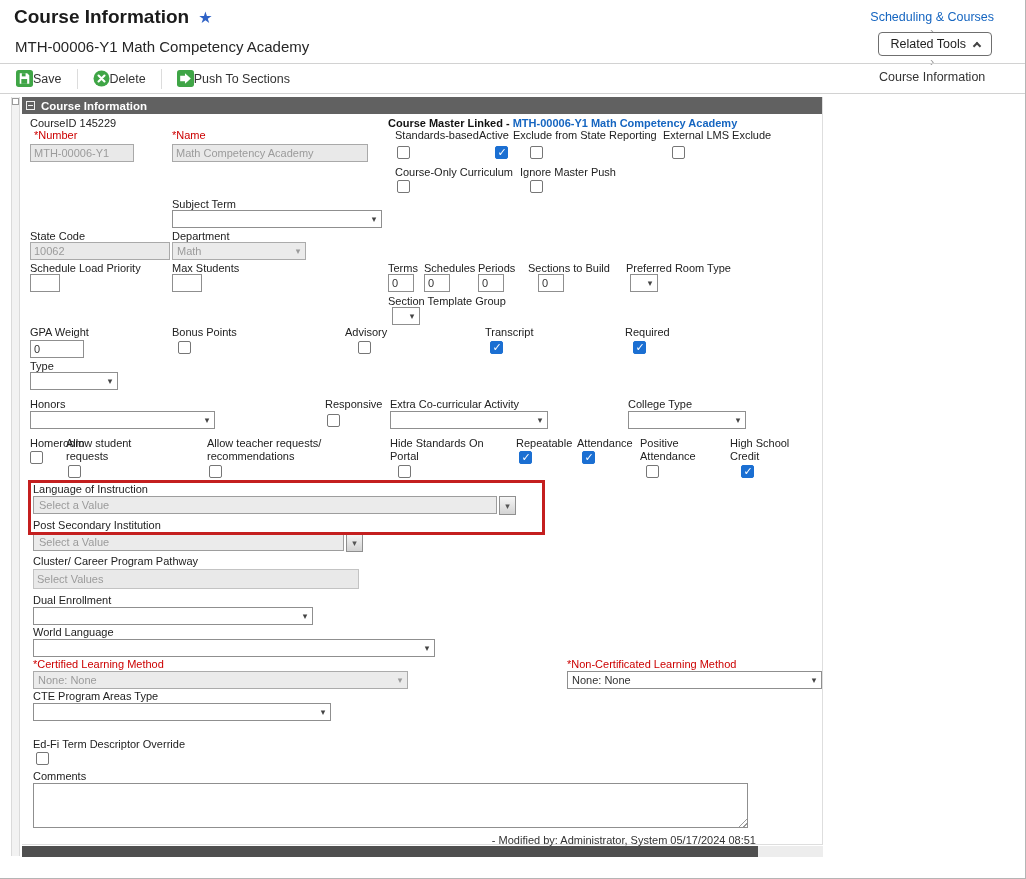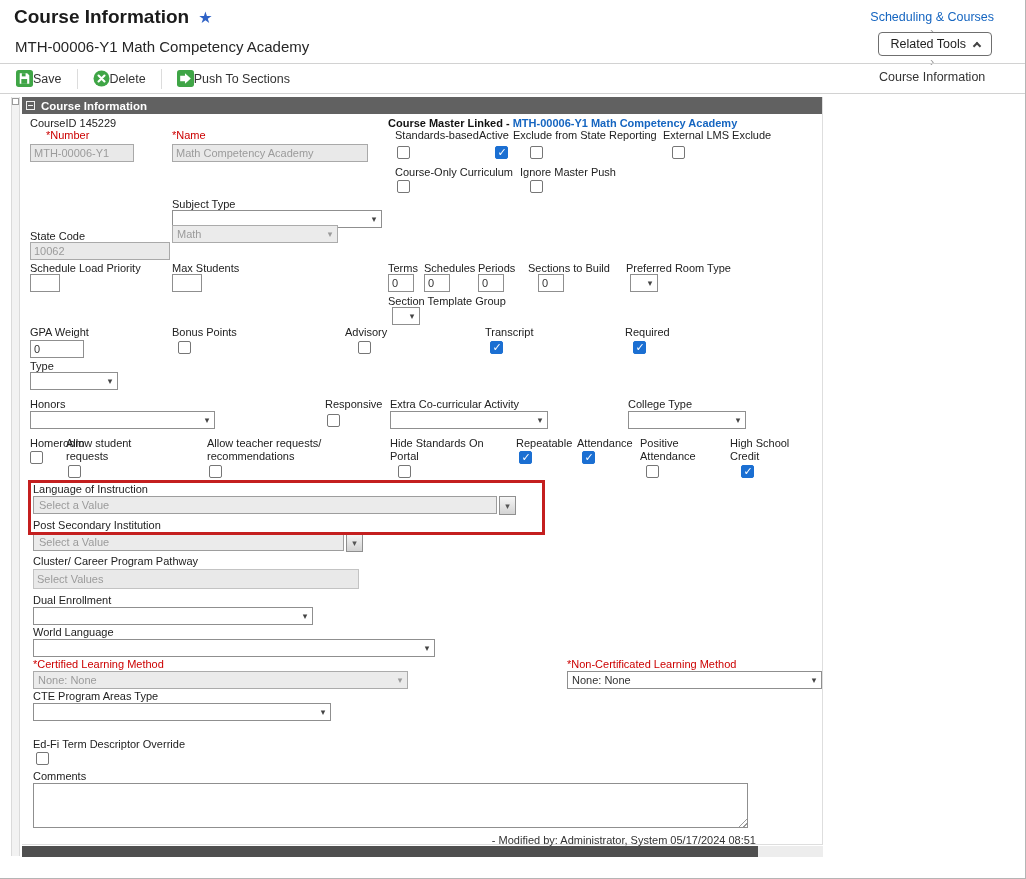--- a/index.html
+++ b/index.html
@@ -156,49 +156,49 @@
     <div class="panel-header">
       <span class="collapse-box"></span>
       <span>Course Information</span>
     </div>
 
     <div class="panel-body">
 
       <span class="lbl" style="left:8px;top:3px">CourseID 145229</span>
       <span class="lbl" style="left:366px;top:3px"><b class="boldlbl">Course Master Linked - </b><a class="mlink">MTH-00006-Y1 Math Competency Academy</a></span>
 
-      <span class="lbl req" style="left:24px;top:15px">*Number</span>
+      <span class="lbl req" style="left:12px;top:15px">*Number</span>
       <span class="lbl req" style="left:150px;top:15px">*Name</span>
       <span class="lbl" style="left:373px;top:15px">Standards-based</span>
       <span class="lbl" style="left:457px;top:15px">Active</span>
       <span class="lbl" style="left:491px;top:15px">Exclude from State Reporting</span>
       <span class="lbl" style="left:641px;top:15px">External LMS Exclude</span>
 
       <input class="inp dis" style="left: 8px; top: 30px; width: 104px;" value="MTH-00006-Y1">
       <input class="inp dis" style="left: 150px; top: 30px; width: 196px;" value="Math Competency Academy">
       <span class="cb" style="left:375px;top:32px"></span>
       <span class="cb checked" style="left:473px;top:32px"></span>
       <span class="cb" style="left:508px;top:32px"></span>
       <span class="cb" style="left:650px;top:32px"></span>
 
       <span class="lbl" style="left:373px;top:52px">Course-Only Curriculum</span>
       <span class="lbl" style="left:498px;top:52px">Ignore Master Push</span>
       <span class="cb" style="left:375px;top:66px"></span>
       <span class="cb" style="left:508px;top:66px"></span>
 
-      <span class="lbl" style="left:150px;top:84px">Subject Type</span>
+      <span class="lbl" style="left:150px;top:84px">Subject Term</span>
       <div class="sel" style="left:150px;top:96px;width:210px">
         <span class="sel-val"></span>
         <span class="sel-chev"></span>
       </div>
 
       <span class="lbl" style="left:8px;top:116px">State Code</span>
       <span class="lbl" style="left:150px;top:116px">Department</span>
       <input class="inp dis" style="left: 8px; top: 128px; width: 140px;" value="10062">
-      <div class="sel dis" style="left:150px;top:111px;width:166px">
+      <div class="sel dis" style="left:150px;top:128px;width:134px">
         <span class="sel-val">Math</span>
         <span class="sel-chev"></span>
       </div>
 
       <span class="lbl" style="left:8px;top:148px">Schedule Load Priority</span>
       <span class="lbl" style="left:150px;top:148px">Max Students</span>
       <span class="lbl" style="left:366px;top:148px">Terms</span>
       <span class="lbl" style="left:402px;top:148px">Schedules</span>
       <span class="lbl" style="left:456px;top:148px">Periods</span>
       <span class="lbl" style="left:506px;top:148px">Sections to Build</span>

